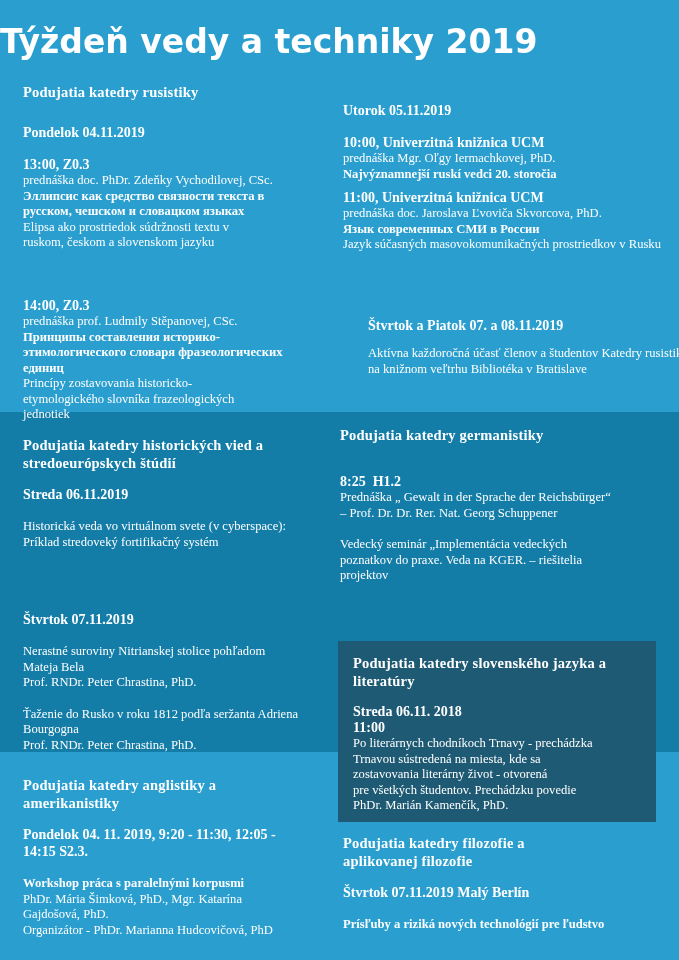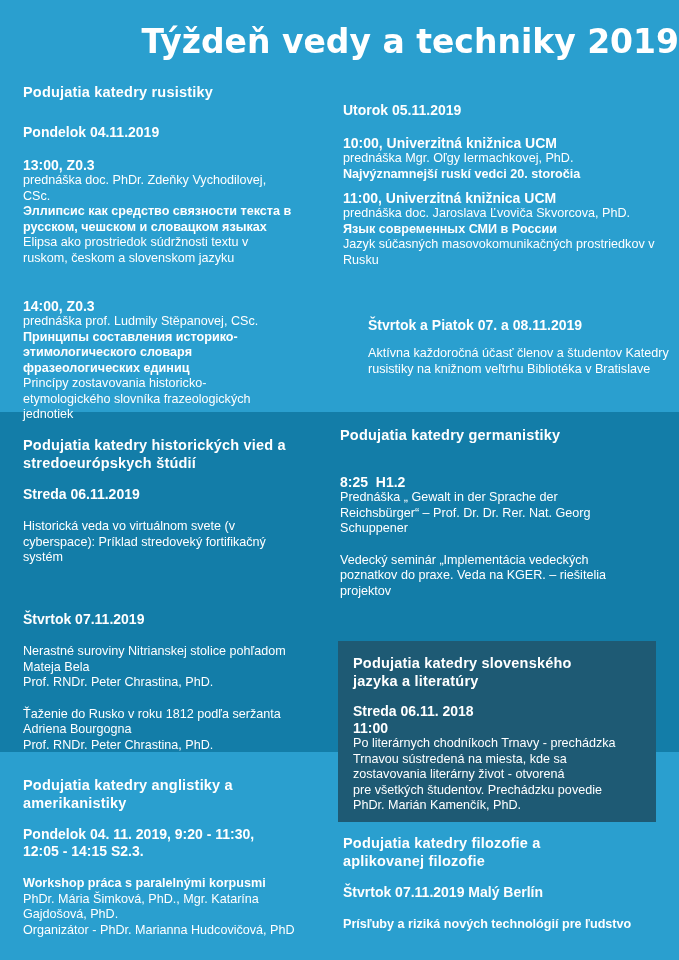--- a/index.html
+++ b/index.html
@@ -8,25 +8,25 @@
     background: #2a9fcf; color: #ffffff;
     font-family: "Liberation Sans", sans-serif;
   }
   .band { position: absolute; left: 0; width: 679px; }
   .band-top { top: 0; height: 412px; background: #2a9fcf; }
   .band-mid { top: 412px; height: 340px; background: #137da8; }
   .band-bot { top: 752px; height: 208px; background: #2a9fcf; }
   .dark-box { position: absolute; left: 338px; top: 641px; width: 318px; height: 181px; background: #1e5a74; }
 
   .title {
-    position: absolute; top: 22px; left: 0; width: 679px; text-align: right;
+    position: absolute; top: 22px; left: 0; width: 679px; text-align: left;
     font-family: "DejaVu Sans", sans-serif; font-weight: bold; font-size: 33px;
     letter-spacing: 0px; color: #fff;
   }
-  .blk { position: absolute; }
+  .blk { position: absolute; font-family: Liberation Serif, serif; }
   .h-dept { font-weight: bold; font-size: 14.5px; line-height: 18px; letter-spacing: 0.2px; }
   .h-day { font-weight: bold; font-size: 14px; line-height: 17px; }
   .t-time { font-weight: bold; font-size: 14px; line-height: 16px; }
   .txt { font-size: 12.6px; line-height: 15.5px; }
   .txtb { font-size: 12.6px; line-height: 15.5px; font-weight: bold; }
   .gap-s { height: 8px; }
   .gap-m { height: 16px; }
   .w300 { width: 300px; margin-top: 10px; }
   .w320 { width: 325px; }
 </style>

